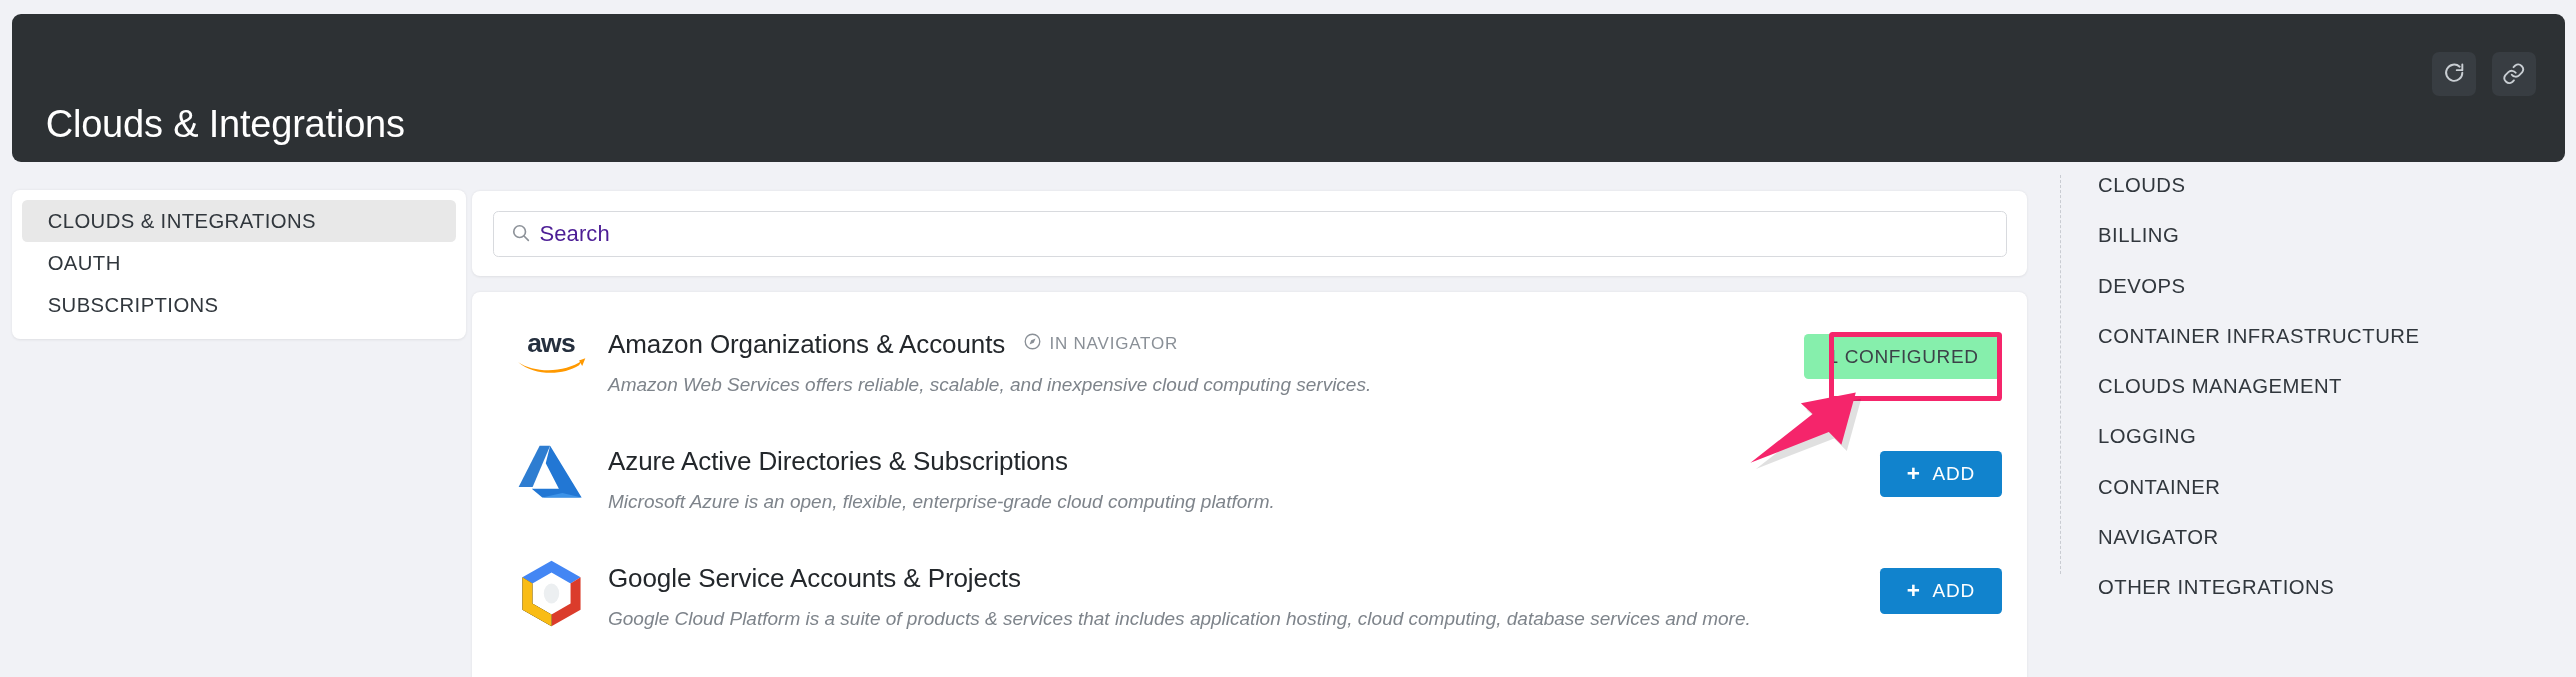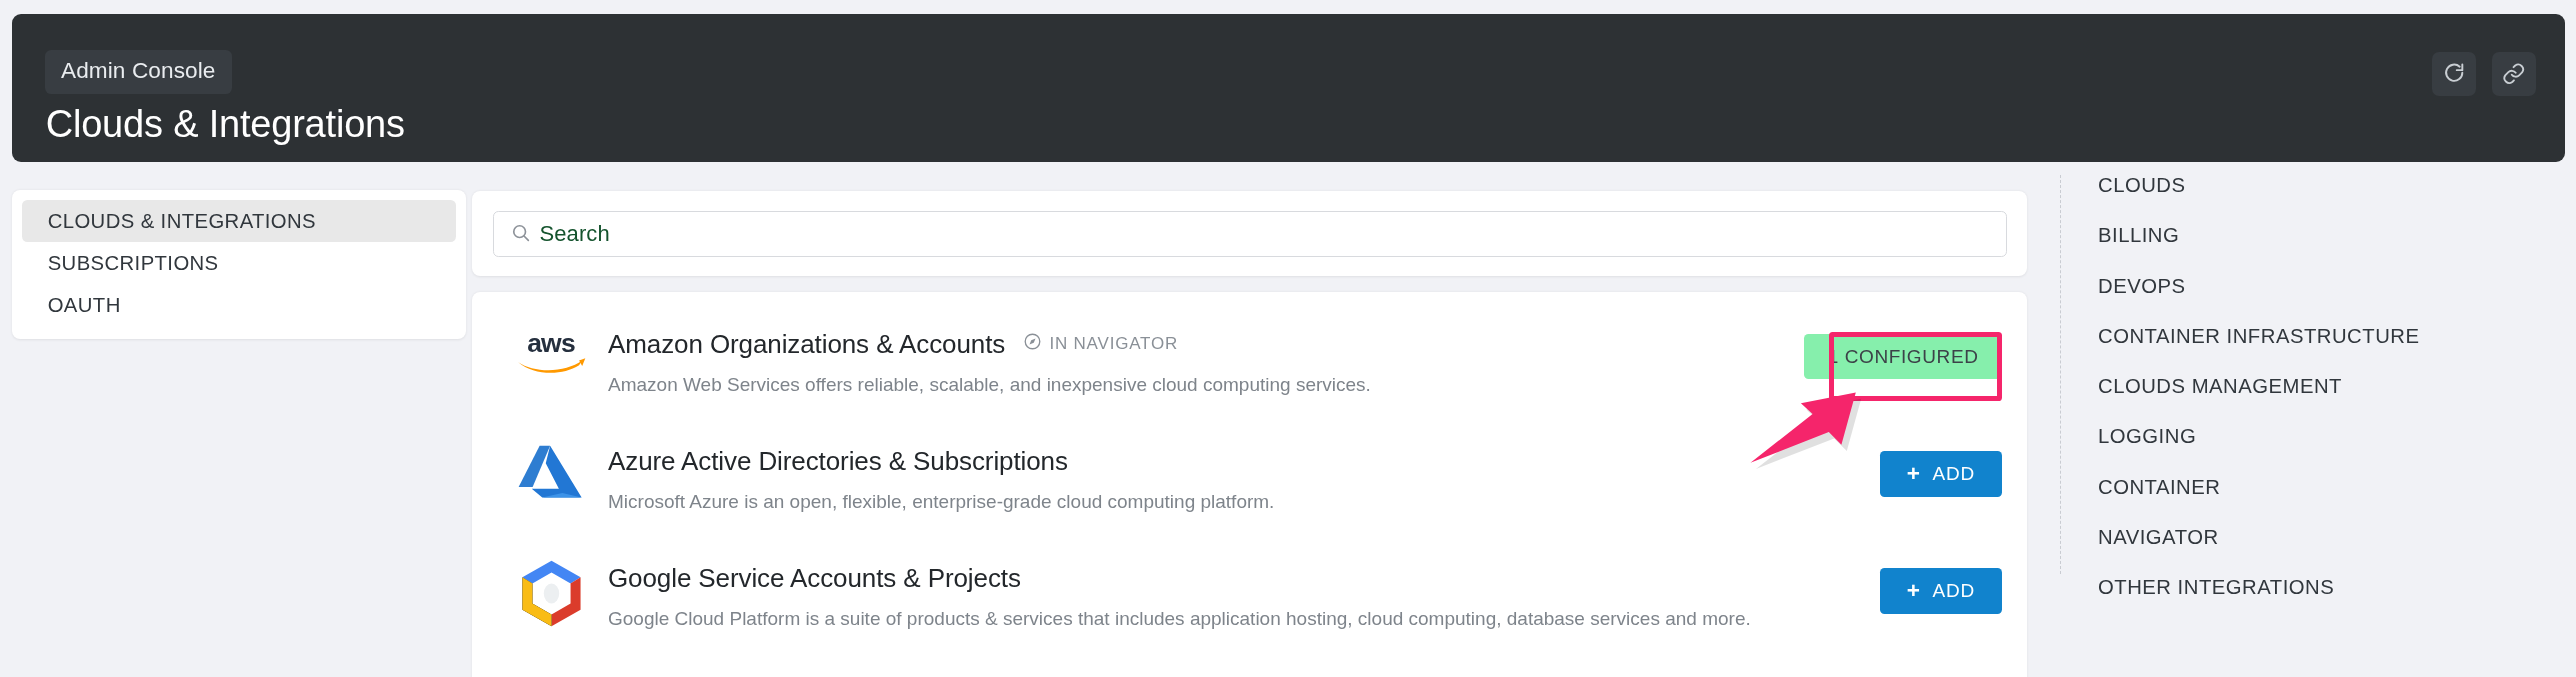--- a/index.html
+++ b/index.html
@@ -96,21 +96,21 @@
     border: 0.9px solid #d8dade;
     border-radius: 5.4px;
     background: #fff;
     display: flex;
     align-items: center;
     padding-left: 16.3px;
     cursor: text;
   }
   .search-ph {
     font-size: 22px;
-    color: #14532d;
+    color: #4c1d95;
     margin-left: 7.2px;
     letter-spacing: 0.1px;
   }
 
   
   .list-card {
     position: absolute;
     left: 472px; top: 292px;
     width: 1555px; height: 415px;
     background: #ffffff;
@@ -152,20 +152,21 @@
     font-size: 17px;
     letter-spacing: 0.8px;
     white-space: nowrap;
   }
   .row-desc {
     margin-top: 10px;
     font-size: 19px;
     color: #7e848b;
     line-height: 1.55;
     max-width: 1129px;
+    font-style: italic;
   }
   .row-action {
     flex: 0 0 auto;
     padding-top: 9px;
     display: flex;
     align-items: flex-start;
     justify-content: flex-end;
     width: 235px;
   }
   .btn-configured {
@@ -231,21 +232,20 @@
     left: 1750px; top: 361px;
     width: 172px; height: 108px;
     pointer-events: none;
     z-index: 41;
   }
 </style>
 </head>
 <body>
 
 <div class="header">
-  <div class="breadcrumb-chip">Admin Console</div>
   <div class="page-title">Clouds &amp; Integrations</div>
   <div class="header-actions">
     <div class="icon-btn">
       <span>
         <svg width="24.4" height="24.4" viewBox="0 0 24 24" fill="none" stroke="#c9ced3" stroke-width="1.9" stroke-linecap="round" stroke-linejoin="round">
           <path d="M20 11.5a8 8 0 1 1-2.6-5.9"></path>
           <polyline points="20 3.5 20 9 14.5 9"></polyline>
         </svg>
       </span>
     </div>
@@ -258,24 +258,24 @@
       </span>
     </div>
   </div>
 </div>
 
 <div class="sidebar">
   <div class="sb-item active">
     <span>CLOUDS &amp; INTEGRATIONS</span>
   </div>
   <div class="sb-item">
+    <span>OAUTH</span>
+  </div>
+  <div class="sb-item">
     <span>SUBSCRIPTIONS</span>
-  </div>
-  <div class="sb-item">
-    <span>OAUTH</span>
   </div>
 </div>
 
 <div class="search-card">
   <div class="search-box">
     <span>
       <svg width="22" height="22" viewBox="0 0 24 24" fill="none" stroke="#8d9299" stroke-width="1.8" stroke-linecap="round">
         <circle cx="10.5" cy="10.5" r="6.4"></circle>
         <line x1="15.3" y1="15.3" x2="20" y2="20"></line>
       </svg>

